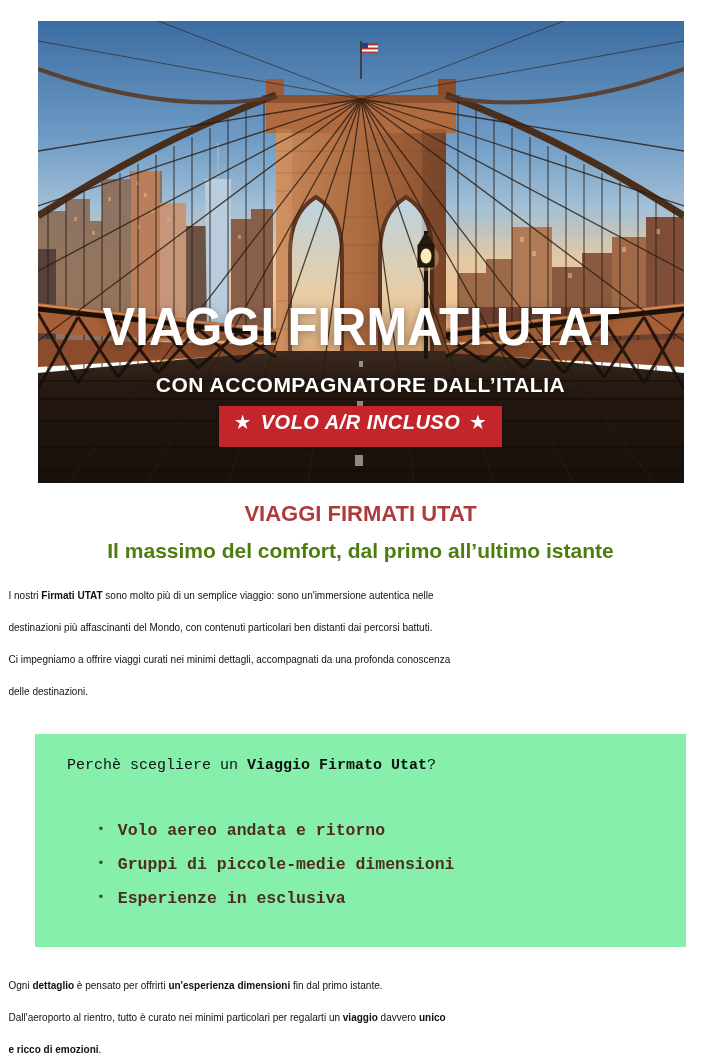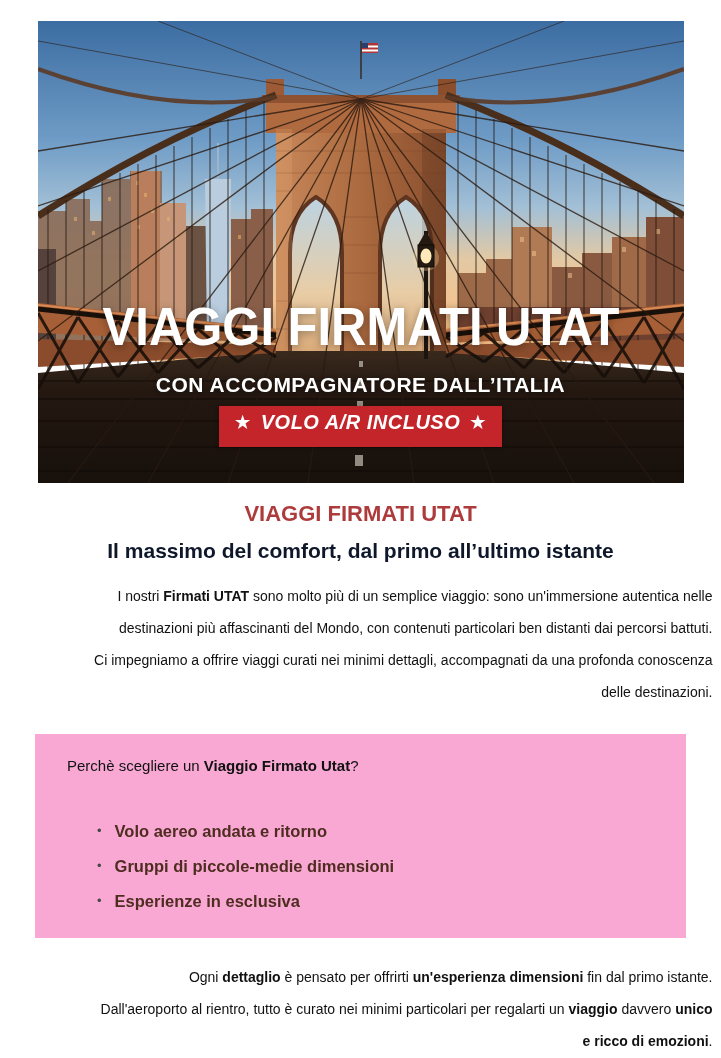--- a/index.html
+++ b/index.html
@@ -17,28 +17,28 @@
   .hero-badge-row{top:385px;}
   .hero-badge{display:inline-block;background:#c3252b;color:#fff;font-size:20px;font-weight:700;
               font-style:italic;letter-spacing:.5px;padding:5px 16px 13px;box-shadow:0 1px 4px rgba(0,0,0,.35);}
   .hero-badge .star{font-style:normal;font-size:17px;position:relative;top:-1px;}
   .hero-badge .star.left{margin-right:10px;}
   .hero-badge .star.right{margin-left:10px;}
 
   
   .intro-heading{margin:18px 0 0;text-align:center;font-size:22px;line-height:26px;font-weight:700;}
   .intro-subheading{margin:11px 0 0;text-align:center;font-size:21px;line-height:25px;font-weight:700;}
-  .copy{width:704px;margin:17px auto 0;text-align:right;font-size:14px;line-height:32px;color:#111;}
+  .copy{width:704px;margin:17px auto 0;text-align:left;font-size:10px;line-height:32px;color:#111;}
 
   
   .why-box{width:587px;margin:26px auto 0;background:#f2f2f3;padding:21px 32px 25px;}
   .why-question{font-size:15px;line-height:22px;color:#111;}
   .benefits{list-style:none;margin:24px 0 0 30px;padding:0;}
   .benefits li{font-size:16.5px;line-height:20px;font-weight:700;margin:0 0 13px;}
-  .benefits li:last-child{margin-bottom:0;}
+  .benefits li:last-child{margin-bottom:12px;}
   .benefits li .dot{color:#474747;font-size:13px;font-weight:400;margin-right:13px;position:relative;top:-2px;}
 
   
   .outro{margin-top:23px;padding-bottom:23px;}
 </style>
 </head>
 <body>
 
 <div class="hero">
   <svg viewBox="0 0 646 462" preserveAspectRatio="none" aria-hidden="true">
@@ -283,24 +283,24 @@
   </svg>
 
   <div class="hero-text hero-title">VIAGGI FIRMATI UTAT</div>
   <div class="hero-text hero-subtitle">CON ACCOMPAGNATORE DALL’ITALIA</div>
   <div class="hero-text hero-badge-row">
     <span class="hero-badge" style="background: rgb(195, 37, 43);"><span class="star left">★</span><span>VOLO A/R INCLUSO</span><span class="star right">★</span></span>
   </div>
 </div>
 
 <h1 class="intro-heading" style="color: rgb(174, 59, 60);">VIAGGI FIRMATI UTAT</h1>
-<h2 class="intro-subheading" style="color: #0f172a;">Il massimo del comfort, dal primo all’ultimo istante</h2>
+<h2 class="intro-subheading" style="color: #4d7c0f;">Il massimo del comfort, dal primo all’ultimo istante</h2>
 <p class="copy">I nostri <b>Firmati UTAT</b> sono molto più di un semplice viaggio: sono un'immersione autentica nelle<br>destinazioni più affascinanti del Mondo, con contenuti particolari ben distanti dai percorsi battuti.<br>Ci impegniamo a offrire viaggi curati nei minimi dettagli, accompagnati da una profonda conoscenza<br>delle destinazioni.</p>
 
-<div class="why-box" style="background: #f9a8d4;">
+<div class="why-box" style="background: #86efac; font-family: Liberation Mono, monospace;">
   <div class="why-question">Perchè scegliere un <b>Viaggio Firmato Utat</b>?</div>
   <ul class="benefits">
 
       <li style="color: rgb(78, 45, 32); margin-top: 44px;"><span class="dot" style="color: rgb(71, 71, 71);">•</span><span>Volo aereo andata e ritorno</span></li>
 
 
       <li style="color: rgb(78, 45, 32);"><span class="dot" style="color: rgb(71, 71, 71);">•</span><span>Gruppi di piccole-medie dimensioni</span></li>
 
       <li style="color: rgb(78, 45, 32);"><span class="dot" style="color: rgb(71, 71, 71);">•</span><span>Esperienze in esclusiva</span></li>
     </ul>

